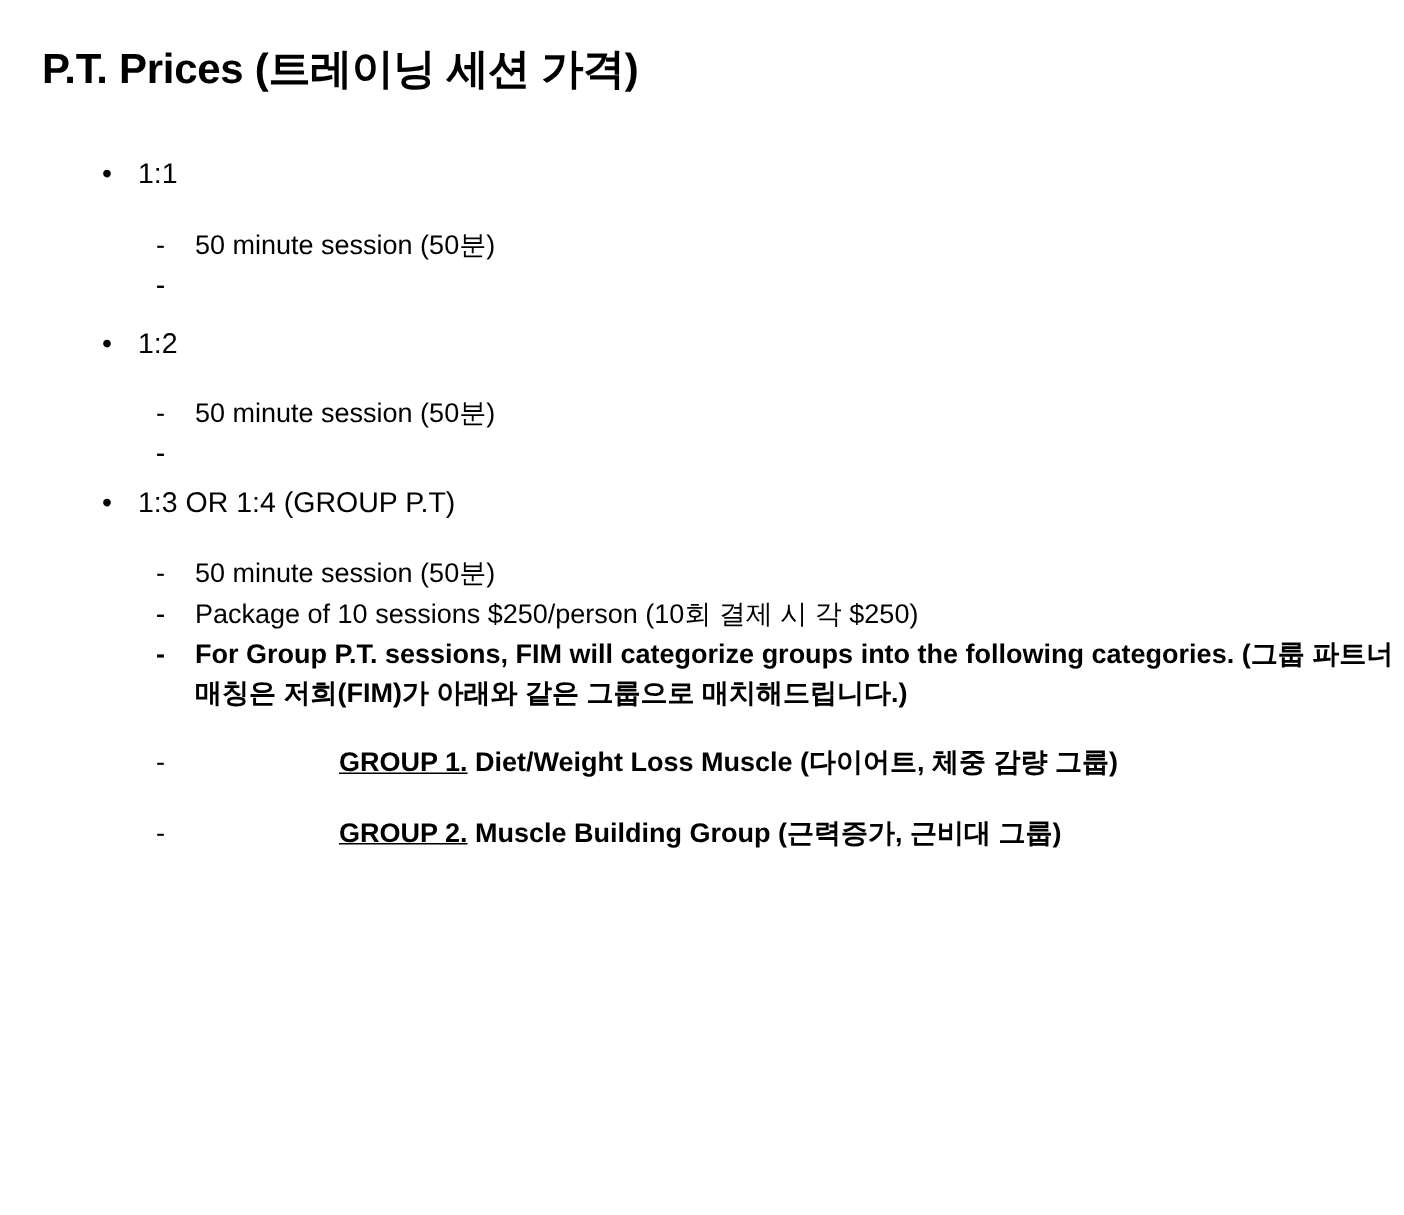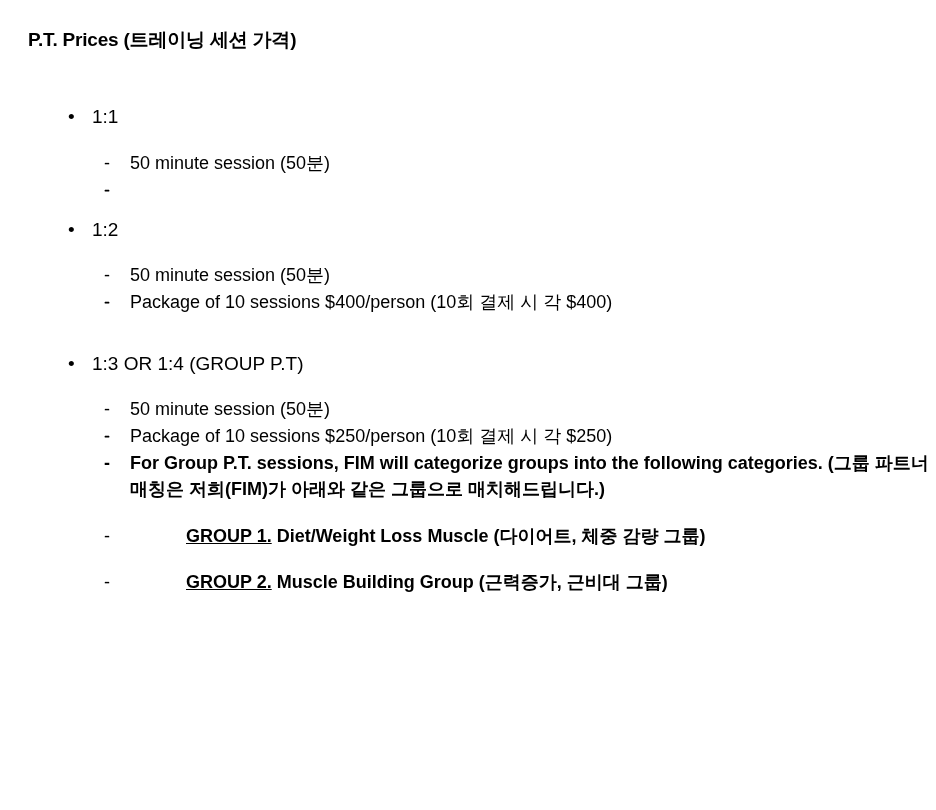--- a/index.html
+++ b/index.html
@@ -18,21 +18,21 @@
     position: relative;
     width: 936px;
     height: 810px;
     padding: 0;
     box-sizing: border-box;
   }
   .doc-title {
     position: absolute;
     left: 28px;
     top: 28px;
-    font-size: 19px;
+    font-size: 28px;
     font-weight: bold;
     letter-spacing: -0.2px;
     line-height: 1.3;
   }
   .content {
     position: absolute;
     left: 0;
     top: 104px;
     width: 936px;
   }
@@ -75,20 +75,21 @@
     margin-top: 20px;
     font-weight: bold;
   }
   .sub-row.group .dash {
     left: 104px;
     font-weight: normal;
   }
   .group-underline {
     text-decoration: underline;
     font-weight: bold;
+    margin-left: 40px;
   }
   .gap-lg { height: 40px; }
   .gap-md { height: 34px; }
   .gap-sm { height: 14px; }
   .sub-group-wrap { margin-top: 4px; }
 </style>
 </head>
 <body>
 
 <div class="page">
@@ -125,21 +126,20 @@
       <div class="gap-sm"></div>
       <div class="sub-row">
         <span class="dash">-</span>
         <span>50 minute session (50분)</span>
       </div>
       <div class="sub-row">
         <span class="dash">-</span>
       </div>
       <div class="sub-row">
         <span class="dash">-</span>
-        <span>Package of 10 sessions $400/person (10회 결제 시 각 $400)</span>
       </div>
     </div>
 
     <div class="gap-md"></div>
 
     <div class="bullet-block">
       <div class="bullet-row">
         <span class="dot">•</span>
         <span>1:3 OR 1:4 (GROUP P.T)</span>
       </div>

